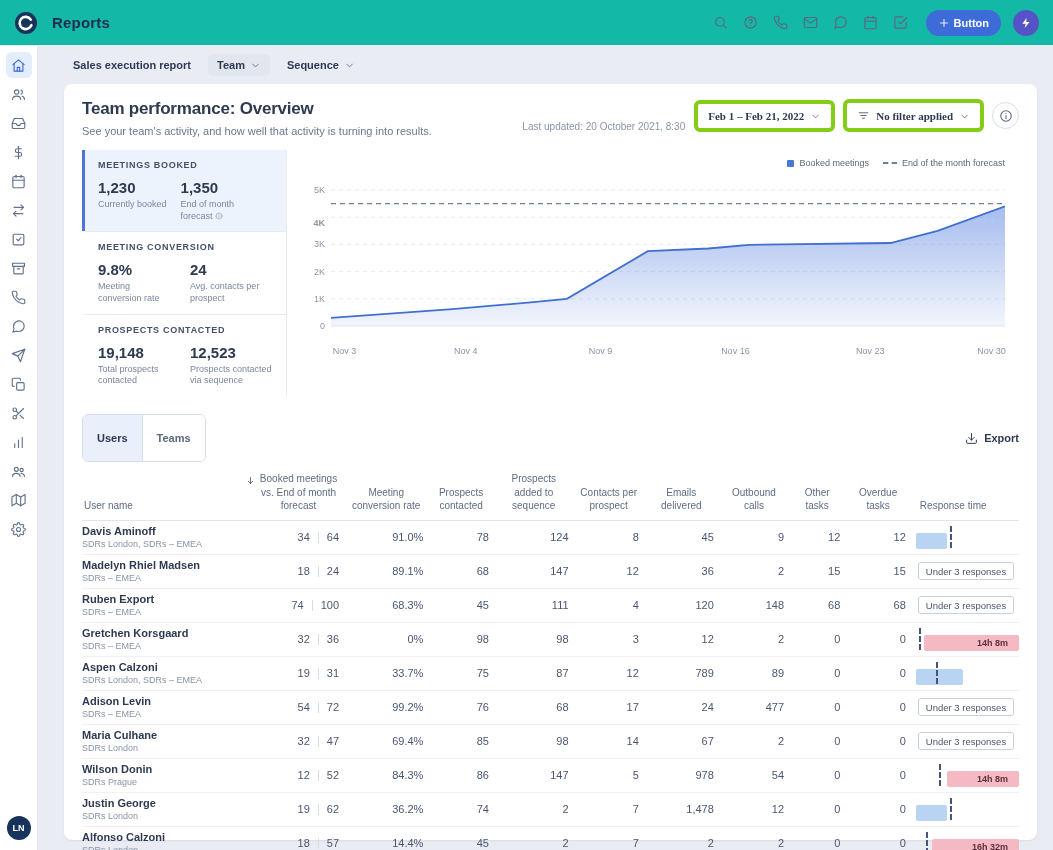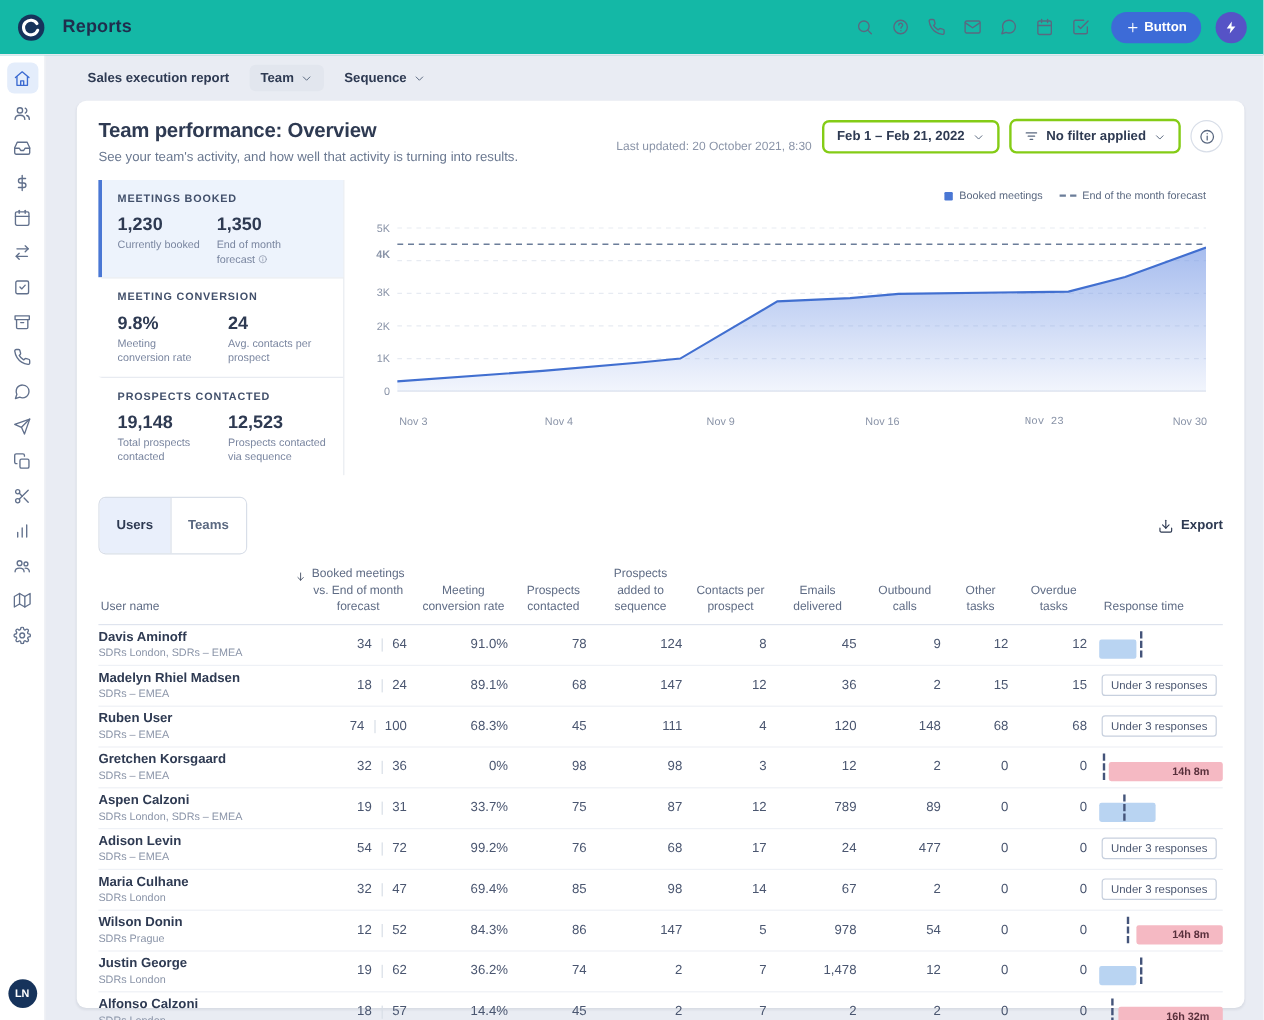--- a/index.html
+++ b/index.html
@@ -31,21 +31,21 @@
 
   .card{background:#fff;border-radius:8px;box-shadow:0 1px 2px rgba(25,39,70,.08);padding:15px 18px 10px;height:756px;position:relative}
 
   
   .card-head{display:flex;justify-content:space-between;align-items:flex-start}
   .report-title{font-size:17px;font-weight:700;color:#2e3a52;letter-spacing:-.2px}
   .report-sub{font-size:11px;color:#6a7890;margin-top:6px}
   .head-right{display:flex;flex-direction:row;align-items:flex-end;gap:9px}
   .last-updated{font-size:10px;color:#8a94a8}
   .controls{display:flex;align-items:center;gap:8px}
-  .btn-outline{border:2px solid #84cc16;border-radius:6px;background:#fff;display:flex;align-items:flex-end;gap:6px;padding:6px 10px;font-size:11px;font-weight:700;color:#2e3a52;cursor:pointer;font-family:Liberation Sans, sans-serif}
+  .btn-outline{border:4px solid #84cc16;border-radius:6px;background:#fff;display:flex;align-items:flex-end;gap:6px;padding:6px 10px;font-size:11px;font-weight:700;color:#2e3a52;cursor:pointer;font-family:Liberation Serif, serif}
   .btn-outline .chev{color:#5a6880}
   .btn-round{width:27px;height:27px;border-radius:50%;border:1px solid #d8dee8;background:#fff;display:flex;align-items:center;justify-content:center;color:#5a6880;cursor:pointer}
 
   
   .viz-row{display:flex;margin-top:13px}
   .stats{width:205px;flex:none;border-right:1px solid #e8ebf1}
   .stat{padding:10px 10px 9px 13px;border-left:3px solid transparent;cursor:pointer}
   .stat + .stat{border-top:1px solid #e8ebf1}
   .stat.selected{background:#edf3fc;border-left-color:#4a77d4}
   .stat-title{font-size:9px;font-weight:700;letter-spacing:.7px;color:#42506b}
@@ -433,29 +433,29 @@
               <line x1="0" y1="10" x2="674" y2="10" stroke="#e7ebf2" stroke-dasharray="4 4"></line>
               <line x1="0" y1="146" x2="674" y2="146" stroke="#e0e5ee"></line>
               <path d="M0.0,137.8 L 121.3,129.1 L 202.2,122.1 L 235.9,118.8 L 316.8,71.2 L 377.4,68.5 L 417.9,64.9 L 559.4,63.0 L 606.6,50.8 L 674.0,26.3 L 674,146 L 0,146 Z" fill="url(#ag)" stroke="none"></path>
               <path d="M0.0,137.8 L 121.3,129.1 L 202.2,122.1 L 235.9,118.8 L 316.8,71.2 L 377.4,68.5 L 417.9,64.9 L 559.4,63.0 L 606.6,50.8 L 674.0,26.3" fill="none" stroke="#416fd0" stroke-width="1.8"></path>
               <line x1="0" y1="23.599999999999994" x2="674" y2="23.599999999999994" stroke="#6b7d99" stroke-width="1.3" stroke-dasharray="5 4"></line>
             </svg>
             <div class="ylab" style="top: 141px;">0</div>
             <div class="ylab" style="top: 113.8px;">1K</div>
             <div class="ylab" style="top: 86.6px;">2K</div>
             <div class="ylab" style="top: 59.4px;">3K</div>
-            <div class="ylab" style="top: 27px; font-weight: bold;">4K</div>
+            <div class="ylab" style="top: 38px; font-weight: bold;">4K</div>
             <div class="ylab" style="top: 5px;">5K</div>
           </div>
         <div class="xlabels" id="xlabels">
             <div class="xlab" style="left: 2%;">Nov 3</div>
             <div class="xlab" style="left: 20%;">Nov 4</div>
             <div class="xlab" style="left: 40%;">Nov 9</div>
             <div class="xlab" style="left: 60%;">Nov 16</div>
-            <div class="xlab" style="left: 80%; font-family: Liberation Mono, monospace;">Nov 23</div>
+            <div class="xlab" style="left: 80%;">Nov 23</div>
             <div class="xlab" style="left: 98%;">Nov 30</div>
           </div>
       </div>
     </div>
 
     <div class="tbl-top">
       <div class="seg">
         <button class="seg-tab active" id="segtab-0">Users</button>
         <button class="seg-tab" id="segtab-1">Teams</button>
       </div>
@@ -532,21 +532,21 @@
             <div class="td">147</div>
             <div class="td">12</div>
             <div class="td">36</div>
             <div class="td">2</div>
             <div class="td">15</div>
             <div class="td">15</div>
             <div class="td c-resp" style="height:auto"><span class="resp-badge">Under 3 responses</span></div>
           </div>
           <div class="tr">
             <div class="td user" style="text-align:left">
-              <div class="uname">Ruben User</div>
+              <div class="uname">Ruben Export</div>
               <div class="uteam">SDRs – EMEA</div>
             </div>
             <div class="td booked">
               <span>74</span>
               <span class="vdiv"></span>
               <span>100</span>
             </div>
             <div class="td">68.3%</div>
             <div class="td">45</div>
             <div class="td">111</div>

